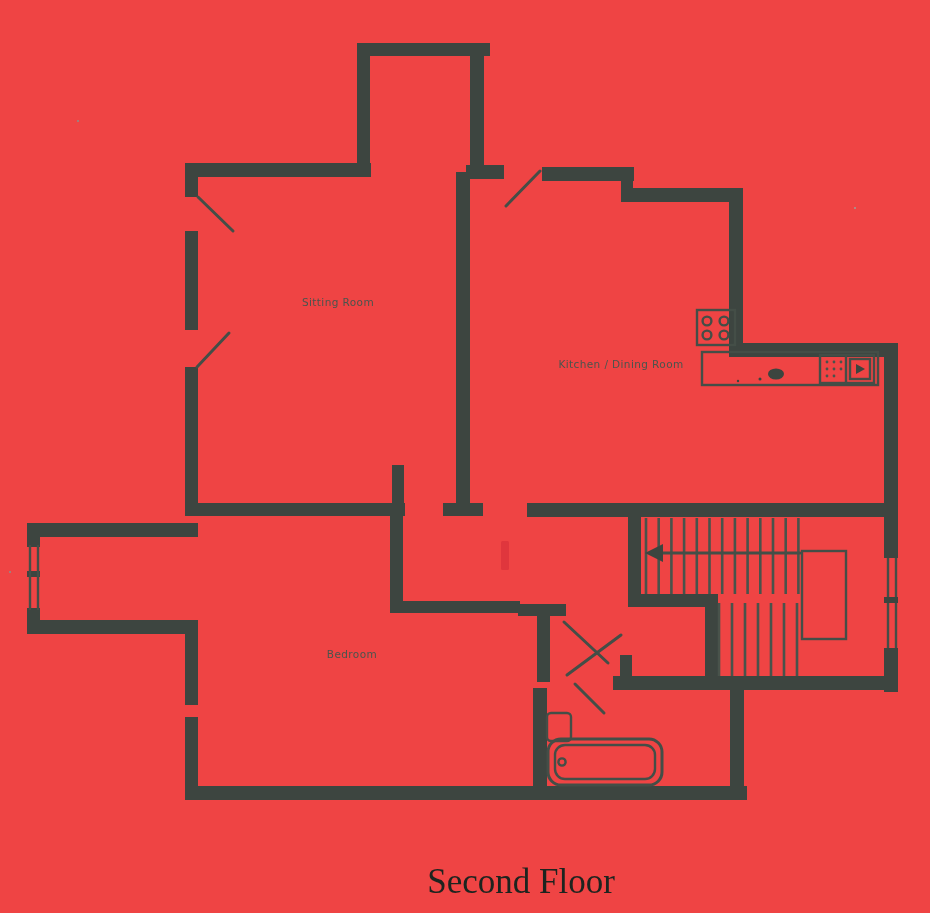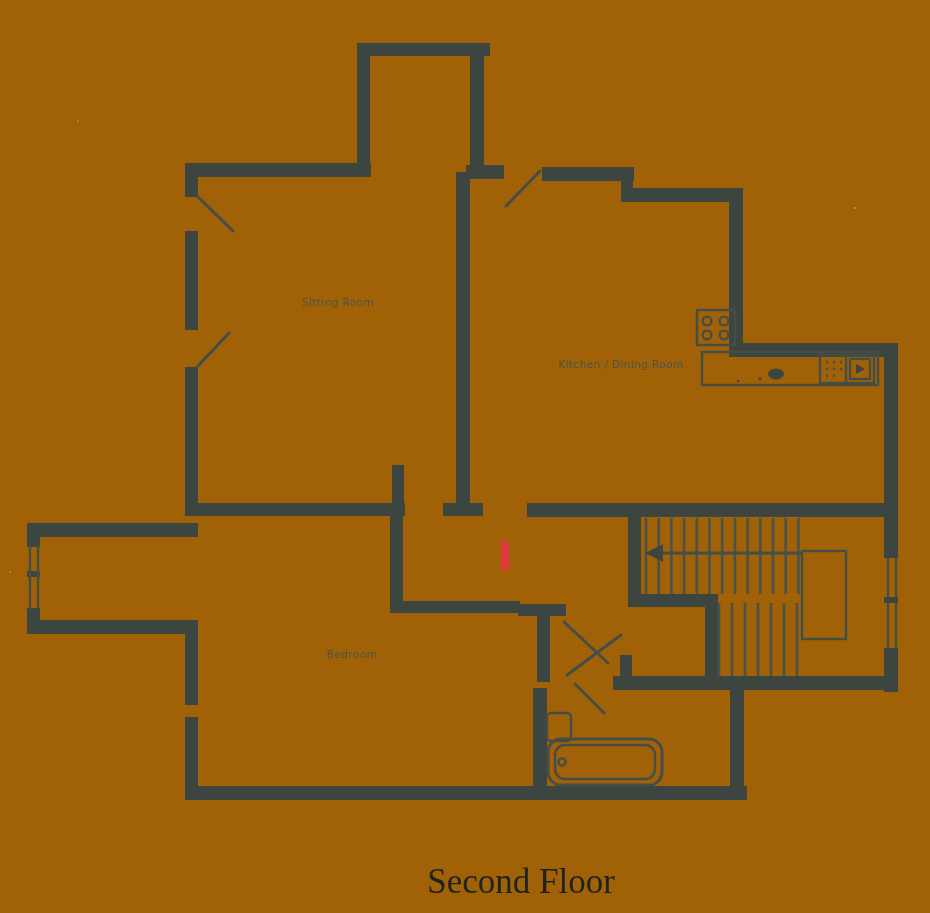--- a/index.html
+++ b/index.html
@@ -1,17 +1,17 @@
 <!DOCTYPE html>
 <html><head>
 <meta charset="utf-8">
 <style>
   html,body{margin:0;padding:0;background:#ffffff;}
   body{width:930px;height:913px;position:relative;font-family:"Liberation Sans",sans-serif;}
-  .page{position:absolute;inset:0;background:#a16207;}
+  .page{position:absolute;inset:0;background:#ef4444;}
   svg{position:absolute;left:0;top:0;}
   .wall{fill:#3c453f;}
   .tl{stroke:#444e47;stroke-width:3;fill:none;stroke-linecap:round;}
   .tl2{stroke:#444e47;stroke-width:2.4;fill:none;}
   .tread line{stroke:#49534b;stroke-width:2.6;}
   .roomlabel{font-family:"DejaVu Sans",sans-serif;font-size:10.5px;letter-spacing:.4px;
              fill:#4a544d;text-anchor:middle;}
   .title{font-family:"Liberation Serif",serif;font-size:35px;fill:#1d241f;text-anchor:middle;}
 </style>
 </head>

